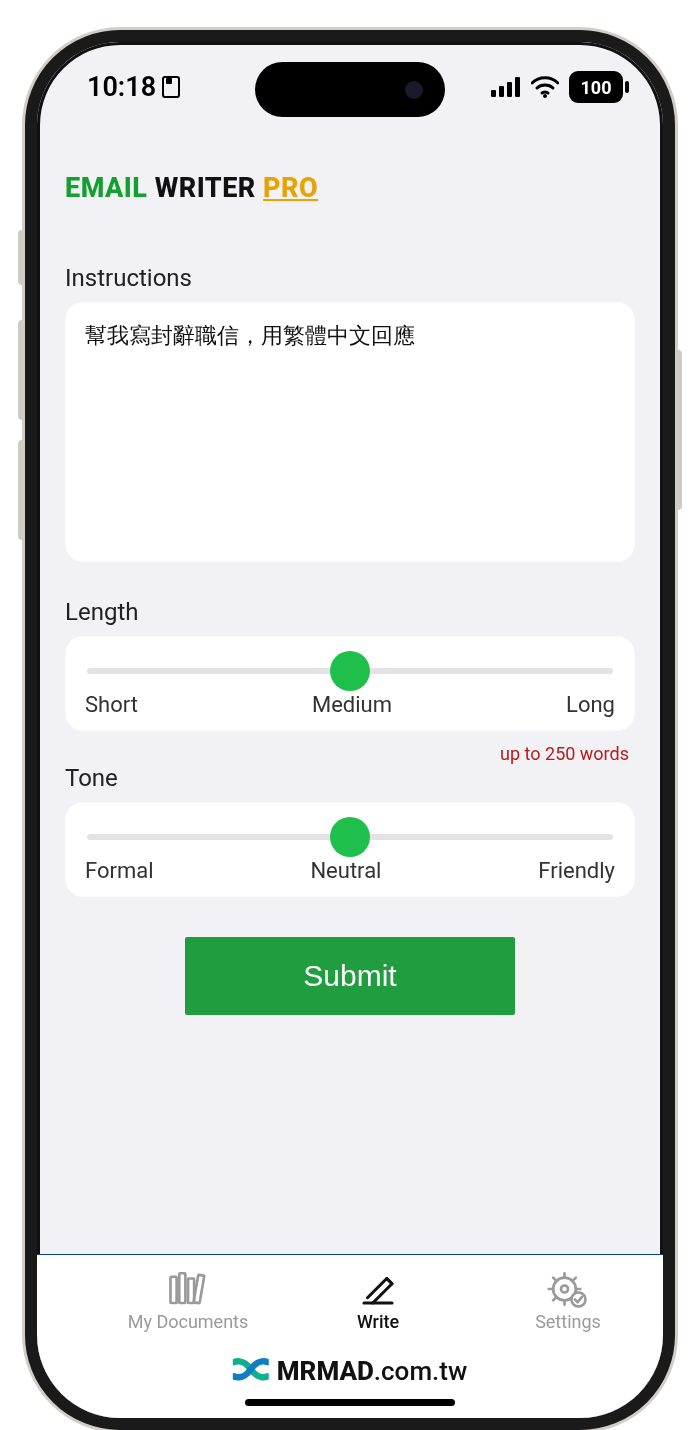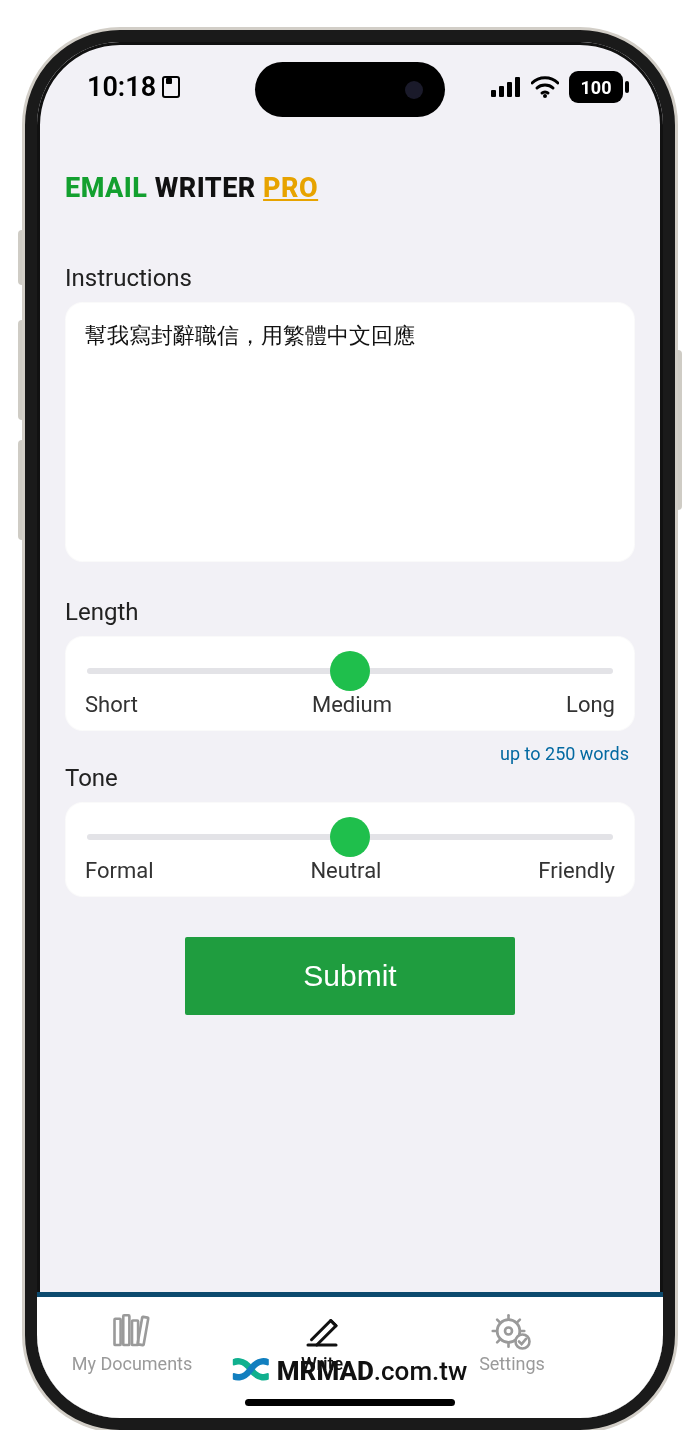--- a/index.html
+++ b/index.html
@@ -128,21 +128,21 @@
     position:absolute; top:50%; left:50%;
     transform:translate(-50%,-50%);
     width:40px; height:40px; border-radius:50%;
     background:#1fbf4c;
   }
   .slider-labels{
     display:flex; justify-content:space-between;
     font-size:22px; color:#333;
   }
   .right-note{
-    text-align:right; font-size:18px; color:#0369a1;
+    text-align:right; font-size:18px; color:#b91c1c;
     margin:12px 6px -20px 0;
   }
 
   .length-block{ margin-top:36px; }
   .note-row{ position:relative; }
   .tone-block{ margin-top:20px; }
 
   .submit-btn{
     display:block;
     margin: 40px auto 0 auto;
@@ -150,26 +150,26 @@
     background:#1f9d3f; color:#fff;
     font-size:30px; border:none;
     cursor:pointer;
     border-radius:2px;
   }
 
   
   .tabbar{
     position:absolute;
     left:0; right:0; bottom:0;
-    height:126px;
+    height:164px;
     background:#fff;
-    border-top:5px solid #0c4a6e;
+    border-top:1px solid #0c4a6e;
     display:flex;
     align-items:flex-start;
-    justify-content:flex-start;
+    justify-content:flex-end;
     padding-top:14px;
   }
   .tab{
     display:flex; flex-direction:column; align-items:center;
     width:190px;
   }
   .tab svg{ width:42px; height:40px; }
   .tab-label{ font-size:18px; margin-top:2px; }
   .tab.inactive .tab-label{ color:#9a9a9a; }
   .tab.active .tab-label{ color:#111; font-weight:500; }

